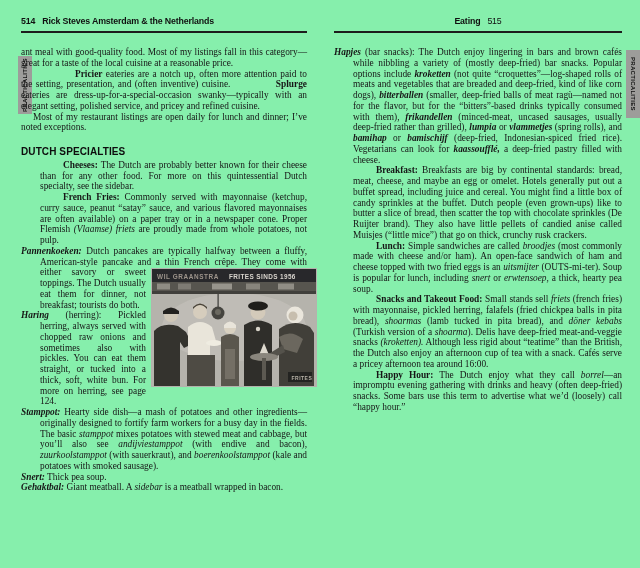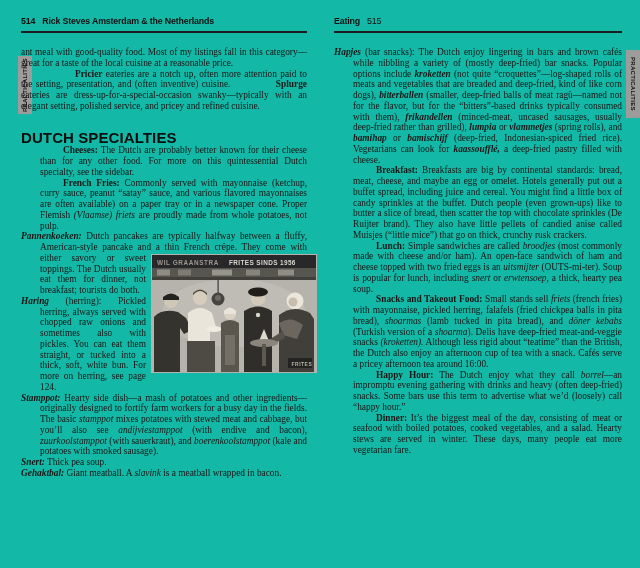--- a/index.html
+++ b/index.html
@@ -1,25 +1,25 @@
 <!DOCTYPE html>
 <html lang="en"><head>
 <meta charset="utf-8">
 <style>
   html,body{margin:0;padding:0;background:#e8e8e6;}
-  .spread{position:relative;width:640px;height:568px;background:#14b8a6;overflow:hidden;
+  .spread{position:relative;width:640px;height:568px;background:#86efac;overflow:hidden;
           font-family:"Liberation Serif",serif;color:#161616;}
   .page{position:absolute;top:0;width:320px;height:568px;}
   .page-left{left:0;} .page-right{left:320px;}
 
   
   .running-head{position:absolute;top:16px;font-family:"Liberation Sans",sans-serif;
                 font-size:8.8px;letter-spacing:-0.15px;color:#101010;white-space:nowrap;}
   .rh-left{left:21px;width:286px;text-align:left;}
-  .rh-right{left:14px;width:288px;text-align:left;}
+  .rh-right{left:14px;width:288px;text-align:center;}
   .rh-num{font-weight:bold;}
   .rh-num-light{font-weight:normal;}
   .rh-title{font-weight:bold;}
   .rh-left .rh-num{margin-right:7px;}
   .rh-right .rh-num-light{margin-left:7px;}
   .head-rule{position:absolute;top:31px;height:1.5px;background:#1c1c1c;}
   .head-rule-left{left:21px;width:286px;}
   .head-rule-right{left:14px;width:288px;}
 
   
@@ -29,22 +29,22 @@
   .tab-left{left:18px;top:56px;width:14px;height:58px;writing-mode:vertical-rl;transform:rotate(180deg);}
   .tab-right{left:306px;top:50px;width:14px;height:68px;writing-mode:vertical-rl;}
 
   
   .text-block{position:absolute;top:47px;font-size:9.35px;line-height:10.75px;text-align:justify;}
   .tb-left{left:21px;width:286px;}
   .tb-right{left:14px;width:288px;}
   p{margin:0;}
   .indent{text-indent:12px;}
   .entry{padding-left:19px;text-indent:-19px;}
-  .section-head{font-family:"Liberation Sans",sans-serif;font-weight:bold;font-size:15px;
-                letter-spacing:0.1px;margin:21px 0 2px 0;color:#0d0d0d;}
+  .section-head{font-family:"Liberation Sans",sans-serif;font-weight:bold;font-size:10px;
+                letter-spacing:0.1px;margin:14px 0 2px 0;color:#0d0d0d;}
   .s-b{font-weight:bold;padding-left:42px;}
   .s-i{font-style:italic;}
   .s-bi{font-weight:bold;font-style:italic;}
 
   
   .photo-float{float:right;width:164px;height:117px;margin:2px -9px 4px 6px;display:block;
                text-indent:0;outline:0.5px solid #b4b2ad;}
   .photo-float svg{display:block;width:164px;height:117px;}
 </style>
 </head>
@@ -55,20 +55,21 @@
   <div class="page page-left">
     <div class="running-head rh-left">
       <span class="rh-num">514</span><span class="rh-title">Rick Steves Amsterdam &amp; the Netherlands</span>
     </div>
     <div class="head-rule head-rule-left"></div>
     <div class="tab tab-left">PRACTICALITIES</div>
 
     <div class="text-block tb-left">
       <p><span>ant meal with good-quality food. Most of my listings fall in this category—great for a taste of the local cuisine at a reasonable price.</span></p>
       <p class="indent"><span class="s-b">Pricier</span><span> eateries are a notch up, often more attention paid to the setting, presentation, and (often inventive) cuisine. </span><span class="s-b">Splurge</span><span> eateries are dress-up-for-a-special-occasion swanky—typically with an elegant setting, polished service, and pricey and refined cuisine.</span></p>
+      <p class="indent"><span>Most of my restaurant listings are open daily for lunch and dinner; I’ve noted exceptions.</span></p>
 
       <h2 class="section-head">DUTCH SPECIALTIES</h2>
 
       <p class="entry"><span class="s-b">Cheeses:</span><span> The Dutch are probably better known for their cheese than for any other food. For more on this quintessential Dutch specialty, see the sidebar.</span></p>
       <p class="entry"><span class="s-b">French Fries:</span><span> Commonly served with mayonnaise (ketchup, curry sauce, peanut “satay” sauce, and various flavored mayonnaises are often available) on a paper tray or in a newspaper cone. Proper Flemish </span><span class="s-i">(Vlaamse) friets</span><span> are proudly made from whole potatoes, not pulp.</span></p>
 
       <p class="entry"><span><span class="s-bi">Pannenkoeken:</span><span> Dutch pancakes are typically halfway between a fluffy, American-style pancake and a thin French crêpe. They </span></span><span class="photo-float">
             <svg viewBox="0 0 164 117" xmlns="http://www.w3.org/2000/svg">
           <rect x="0" y="0" width="164" height="117" fill="#b5b3ac"></rect>
           <ellipse cx="82" cy="58" rx="72" ry="34" fill="#c4c2bb" opacity="0.65"></ellipse>
@@ -126,36 +127,35 @@
           <g>
             <rect x="136" y="103" width="24" height="10" fill="#232321"></rect>
             <text x="139.5" y="110.5" font-family="Liberation Sans, sans-serif" font-size="5" font-weight="bold" letter-spacing="0.5" fill="#b6b1a6">FRITES</text>
           </g>
         </svg>
           </span><span><span>come with either savory or sweet toppings. The Dutch usually eat them for dinner, not breakfast; tourists do both.</span></span></p>
 
       <p class="entry"><span class="s-bi">Haring</span><span> (herring): Pickled herring, always served with chopped raw onions and sometimes also with pickles. You can eat them straight, or tucked into a thick, soft, white bun. For more on herring, see page 124.</span></p>
       <p class="entry"><span class="s-bi">Stamppot:</span><span> Hearty side dish—a mash of potatoes and other ingredients—originally designed to fortify farm workers for a busy day in the fields. The basic </span><span class="s-i">stamppot</span><span> mixes potatoes with stewed meat and cabbage, but you’ll also see </span><span class="s-i">andijviestamppot</span><span> (with endive and bacon), </span><span class="s-i">zuurkoolstamppot</span><span> (with sauerkraut), and </span><span class="s-i">boerenkoolstamppot</span><span> (kale and potatoes with smoked sausage).</span></p>
       <p class="entry"><span class="s-bi">Snert:</span><span> Thick pea soup.</span></p>
-      <p class="entry"><span class="s-bi">Gehaktbal:</span><span> Giant meatball. A </span><span class="s-i">slavink</span><span> is a meatball wrapped in bacon.</span></p>
+      <p class="entry"><span class="s-bi">Gehaktbal:</span><span> Giant meatball. A </span><span class="s-i">sidebar</span><span> is a meatball wrapped in bacon.</span></p>
     </div>
   </div>
 
   <div class="page page-right">
     <div class="running-head rh-right">
       <span class="rh-title">Eating</span><span class="rh-num-light">515</span>
     </div>
     <div class="head-rule head-rule-right"></div>
     <div class="tab tab-right">PRACTICALITIES</div>
 
     <div class="text-block tb-right">
       <p class="entry"><span class="s-bi">Hapjes</span><span> (bar snacks): The Dutch enjoy lingering in bars and brown cafés while nibbling a variety of (mostly deep-fried) bar snacks. Popular options include </span><span class="s-bi">kroketten</span><span> (not quite “croquettes”—log-shaped rolls of meats and vegetables that are breaded and deep-fried, kind of like corn dogs), </span><span class="s-bi">bitterballen</span><span> (smaller, deep-fried balls of meat ragù—named not for the flavor, but for the “bitters”-based drinks typically consumed with them), </span><span class="s-bi">frikandellen</span><span> (minced-meat, uncased sausages, usually deep-fried rather than grilled), </span><span class="s-bi">lumpia</span><span> or </span><span class="s-bi">vlammetjes</span><span> (spring rolls), and </span><span class="s-bi">bamihap</span><span> or </span><span class="s-bi">bamischijf</span><span> (deep-fried, Indonesian-spiced fried rice). Vegetarians can look for </span><span class="s-bi">kaassoufflé,</span><span> a deep-fried pastry filled with cheese.</span></p>
 
 
       <p class="entry"><span class="s-b">Breakfast:</span><span> Breakfasts are big by continental standards: bread, meat, cheese, and maybe an egg or omelet. Hotels generally put out a buffet spread, including juice and cereal. You might find a little box of candy sprinkles at the buffet. Dutch people (even grown-ups) like to butter a slice of bread, then scatter the top with chocolate sprinkles (De Ruijter brand). They also have little pellets of candied anise called Muisjes (“little mice”) that go on thick, crunchy rusk crackers.</span></p>
       <p class="entry"><span class="s-b">Lunch:</span><span> Simple sandwiches are called </span><span class="s-i">broodjes</span><span> (most commonly made with cheese and/or ham). An open-face sandwich of ham and cheese topped with two fried eggs is an </span><span class="s-i">uitsmijter</span><span> (OUTS-mi-ter). Soup is popular for lunch, including </span><span class="s-i">snert</span><span> or </span><span class="s-i">erwtensoep,</span><span> a thick, hearty pea soup.</span></p>
       <p class="entry"><span class="s-b">Snacks and Takeout Food:</span><span> Small stands sell </span><span class="s-i">friets</span><span> (french fries) with mayonnaise, pickled herring, falafels (fried chickpea balls in pita bread), </span><span class="s-i">shoarmas</span><span> (lamb tucked in pita bread), and </span><span class="s-i">döner kebabs</span><span> (Turkish version of a </span><span class="s-i">shoarma</span><span>). Delis have deep-fried meat-and-veggie snacks </span><span class="s-i">(kroketten).</span><span> Although less rigid about “teatime” than the British, the Dutch also enjoy an afternoon cup of tea with a snack. Cafés serve a pricey afternoon tea around 16:00.</span></p>
       <p class="entry"><span class="s-b">Happy Hour:</span><span> The Dutch enjoy what they call </span><span class="s-i">borrel</span><span>—an impromptu evening gathering with drinks and heavy (often deep-fried) snacks. Some bars use this term to advertise what we’d (loosely) call “happy hour.”</span></p>
-      <p class="entry"><span class="s-b">Dinner:</span><span> It’s the biggest meal of the day, consisting of meat or seafood with boiled potatoes, cooked vegetables, and a salad. Hearty stews are served in winter. These days, many people eat more vegetarian fare.</span></p>
     </div>
   </div>
 
 </div>
 
 </body></html>

